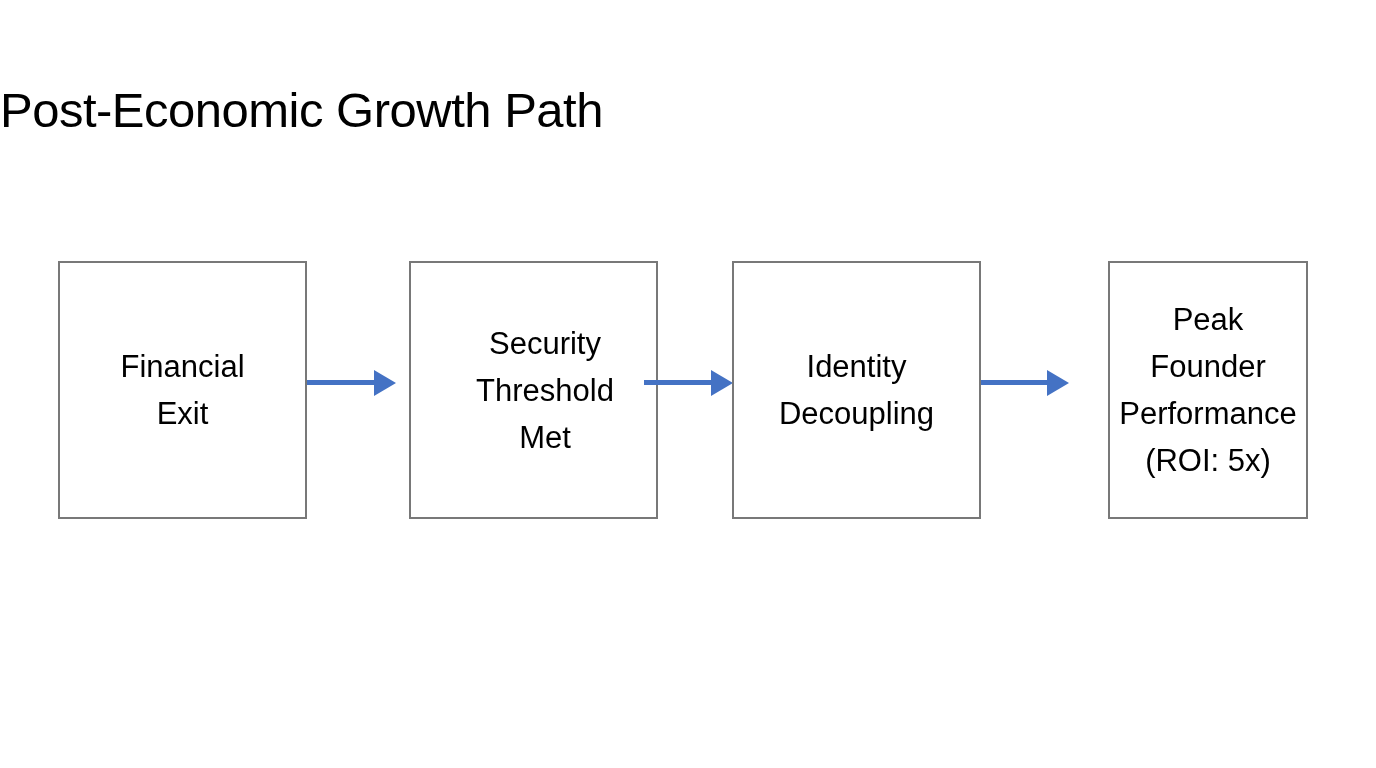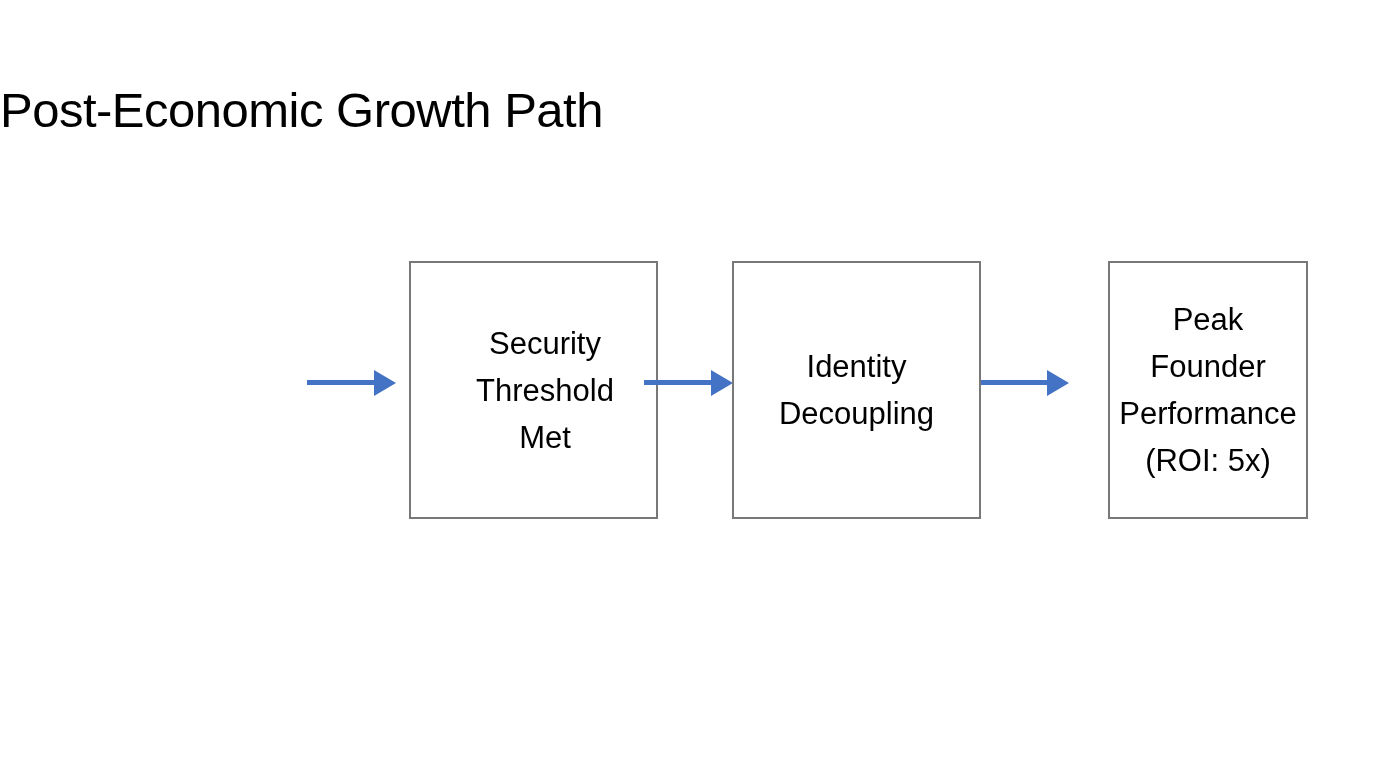--- a/index.html
+++ b/index.html
@@ -76,20 +76,24 @@
     border-left: 22px solid var(--color-arrow, #4472C4);
   }
 </style>
 </head>
 <body>
 
 <div class="canvas">
 
   <div class="diagram-title">Post-Economic Growth Path</div>
 
+  <div class="flow-node node-1">
+    <div class="node-label">Financial
+Exit</div>
+  </div>
 
   <div class="flow-arrow arrow-1">
     <div class="arrow-line"></div>
     <div class="arrow-head"></div>
   </div>
 
   <div class="flow-node node-2">
     <div class="node-label">Security
 Threshold
 Met</div>

